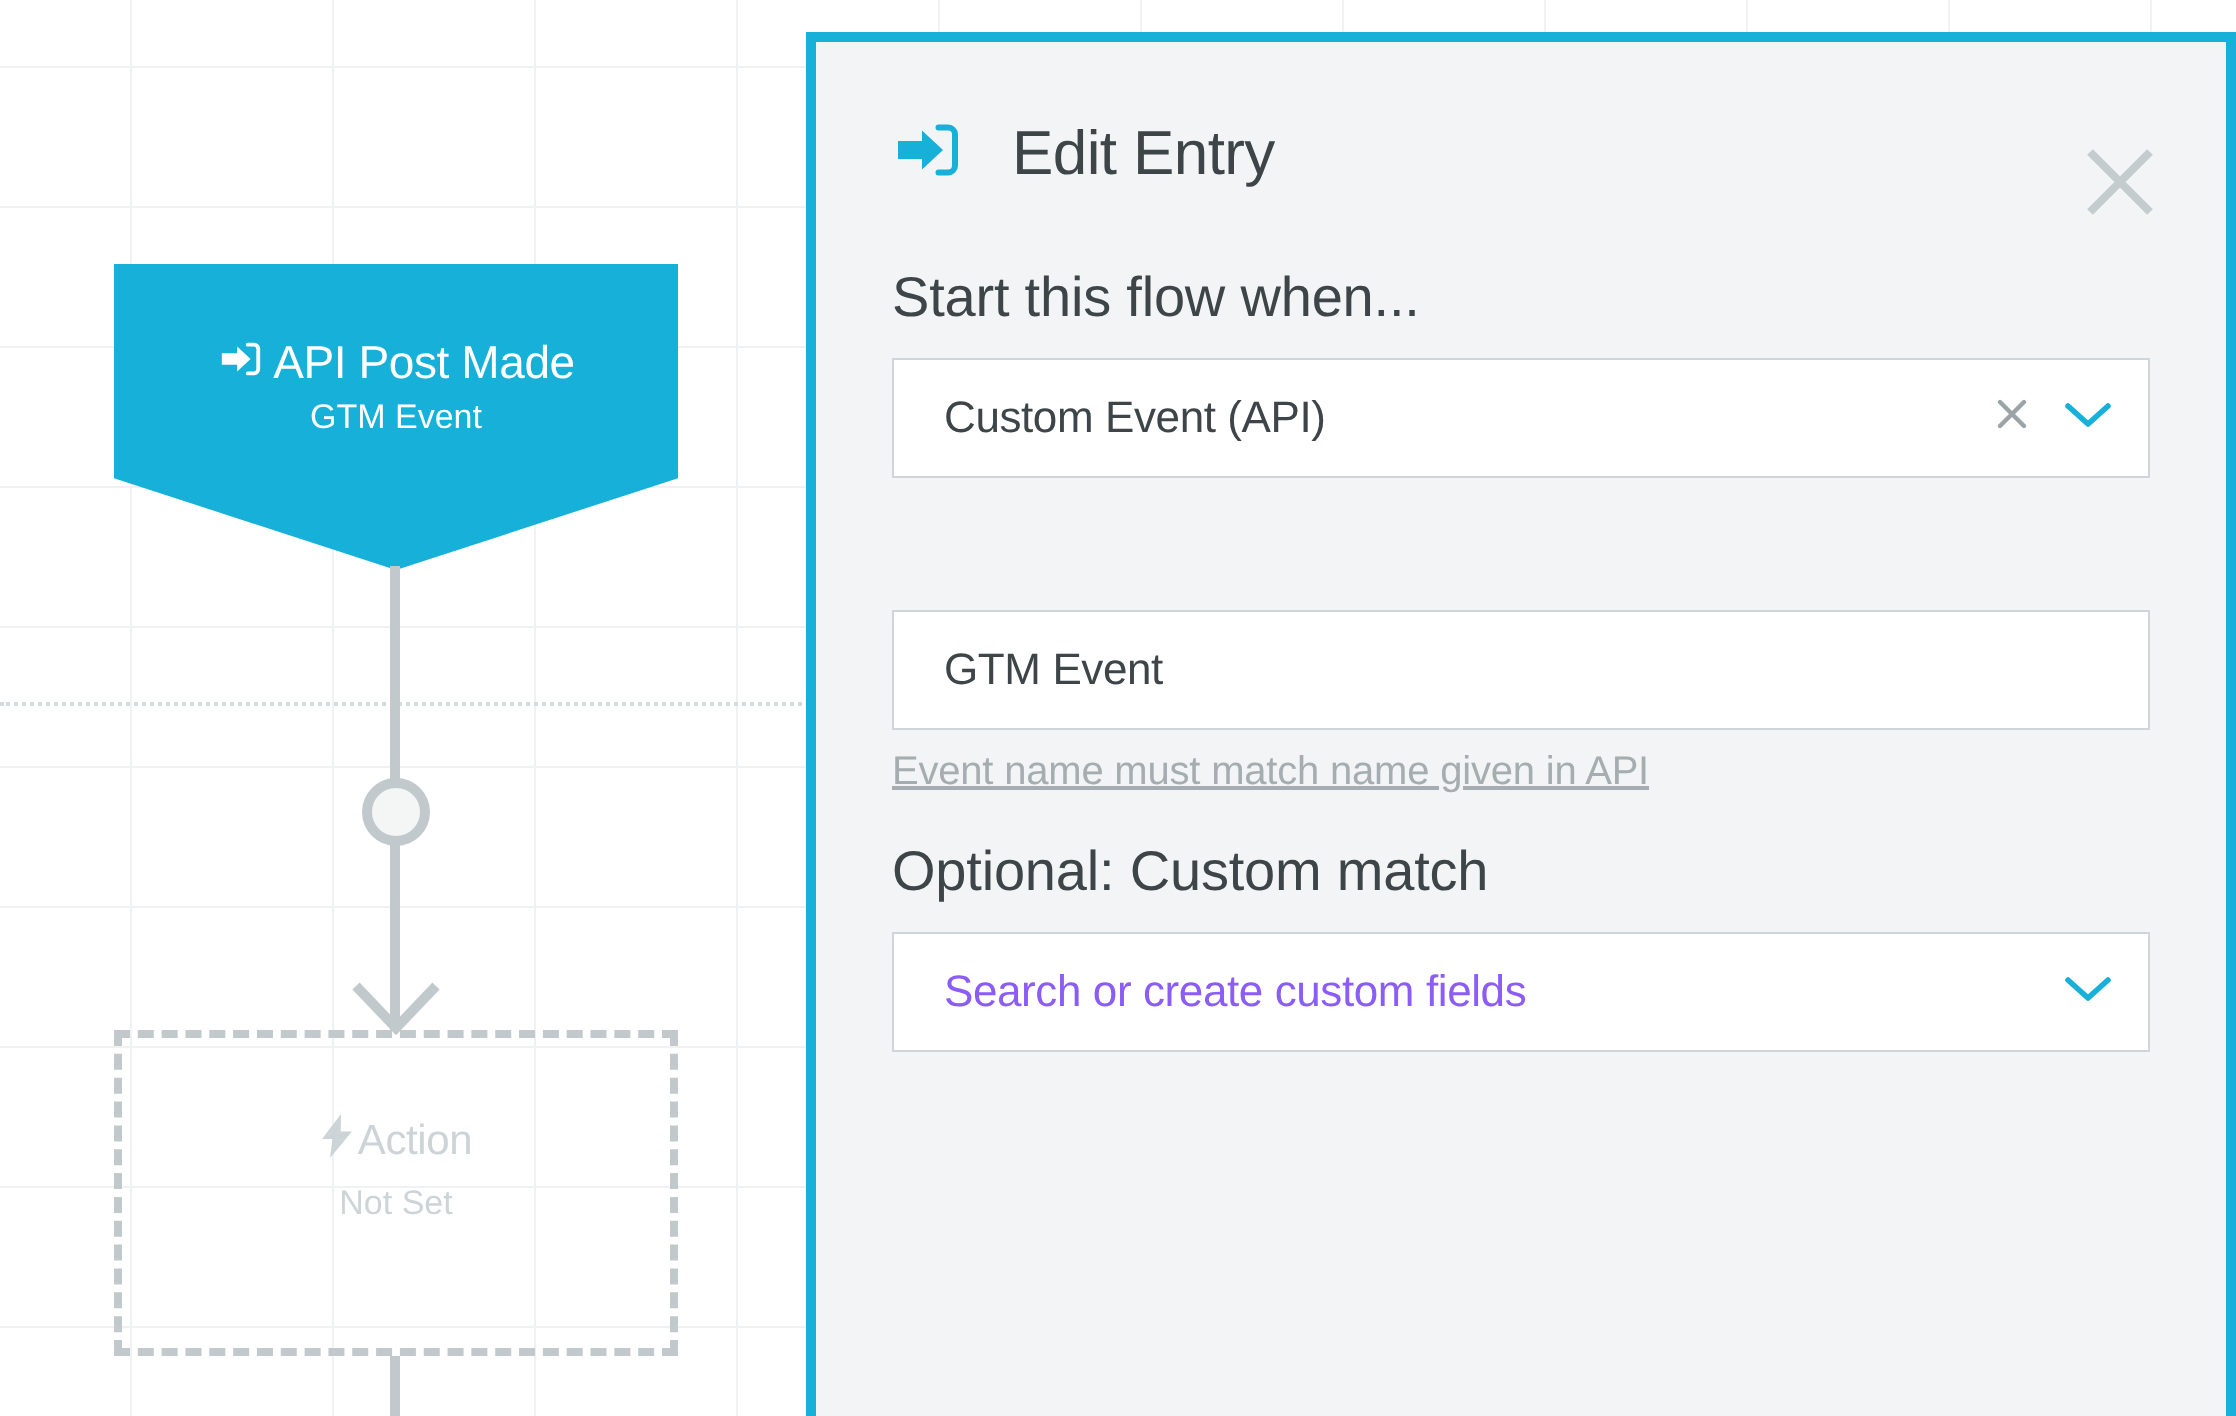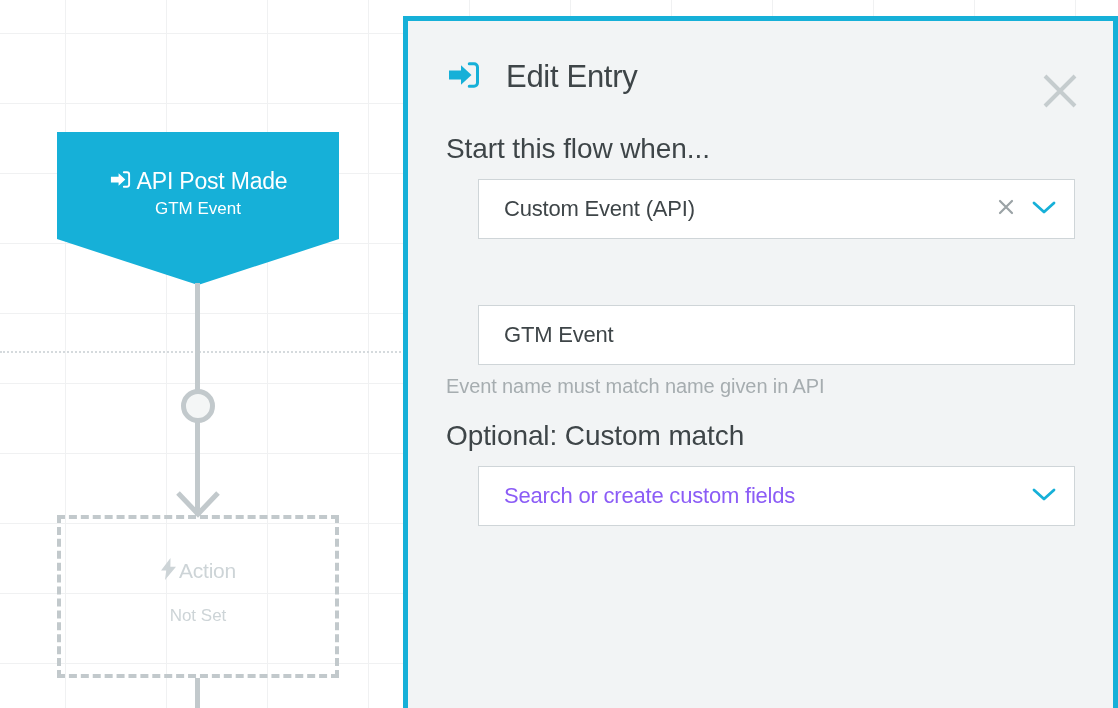--- a/index.html
+++ b/index.html
@@ -127,21 +127,21 @@
     text-align: center;
   }
   .action-title .bolt-ico {
     display: inline-block;
     vertical-align: -2px;
     margin-right: 2px;
   }
   .action-sub {
     font-size: 17px;
     line-height: 22px;
-    margin-top: 18px;
+    margin-top: 4px;
   }
   .action-tail {
     position: absolute;
     left: 195px;
     top: 678px;
     width: 5px;
     height: 30px;
     background: #c2c9cc;
   }
 
@@ -192,32 +192,32 @@
   
   .field-label {
     font-size: 28px;
     color: #3e4548;
     letter-spacing: -0.1px;
   }
   .field-hint {
     font-size: 20px;
     color: #a6adb0;
     letter-spacing: -0.1px;
+    text-decoration: underline;
   }
 
   .control {
     position: relative;
     background: #ffffff;
     border: 1px solid #cfd5d8;
     height: 60px;
     display: flex;
     align-items: center;
     box-sizing: border-box;
     padding: 0 16px 0 25px;
-    margin-left: 32px;
   }
   .control-value {
     font-size: 22px;
     color: #3e4548;
     letter-spacing: -0.2px;
     flex: 1 1 auto;
   }
   .control-value.placeholder {
     color: #8b5cf6;
   }

